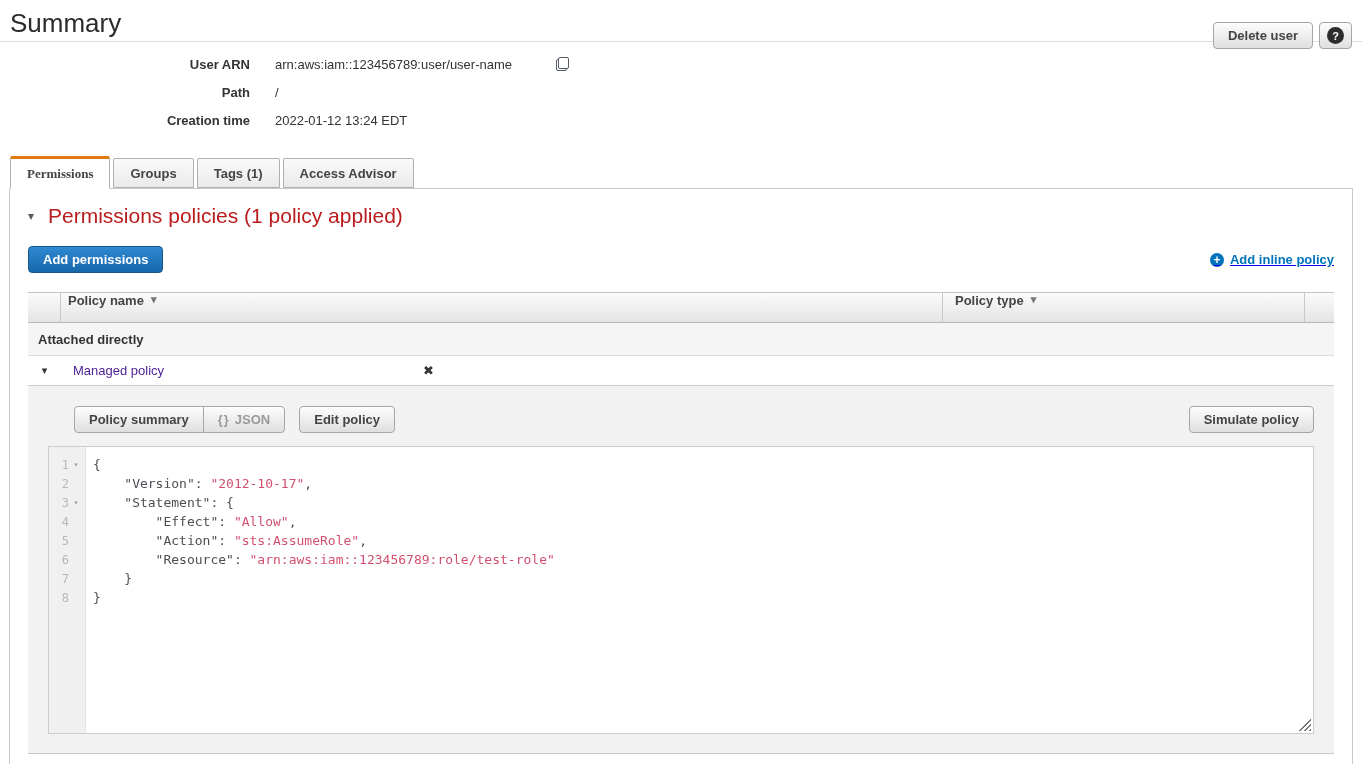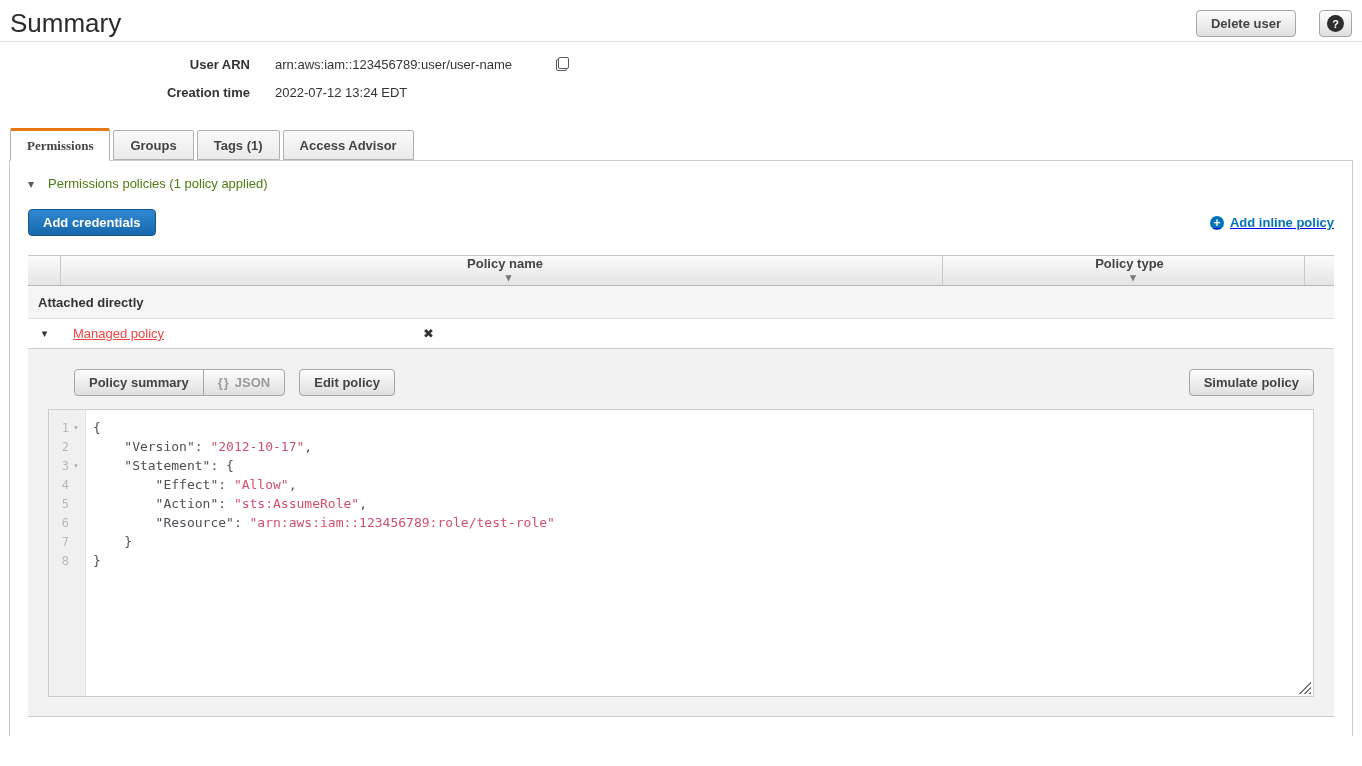--- a/index.html
+++ b/index.html
@@ -11,21 +11,21 @@
   }
   .page { width:1362px; height:636px; position:relative; }
 
   
   .page-header {
     display:flex; align-items:flex-start; justify-content:space-between;
     padding:8px 10px 0 10px; height:42px;
     border-bottom:1px solid #ddd;
   }
   .page-title { font-size:26px; font-weight:500; color:#2b2b2b; line-height:30px; }
-  .header-buttons { display:flex; gap:23px; align-items:center; margin-top:2px; }
+  .header-buttons { display:flex; gap:6px; align-items:center; margin-top:14px; }
 
   .btn {
     display:inline-flex; align-items:center; justify-content:center;
     padding:5px 14px; font-size:13px; font-weight:bold; color:#444;
     background:linear-gradient(#fdfdfd,#dfdfdf);
     border:1px solid #a6a6a6; border-radius:4px; cursor:pointer;
     font-family:"Liberation Sans", sans-serif;
     white-space:nowrap;
   }
   .btn-help { padding:4px 7px; }
@@ -66,21 +66,21 @@
   }
 
   
   .pane {
     margin:0 9px; border:1px solid #c9c9c9; border-bottom:none;
     background:#fff; height:576px; padding:0 18px; position:relative; z-index:1;
   }
 
   .section-header { display:flex; align-items:center; margin-top:15px; cursor:pointer; }
   .section-caret { color:#545b64; font-size:12px; width:15px; }
-  .section-title { font-size:13px; color:#4d7c0f; margin-left:5px; }
+  .section-title { font-size:21px; color:#b91c1c; margin-left:5px; }
 
   .actions-row { display:flex; align-items:center; justify-content:space-between; margin-top:18px; }
   .btn-primary {
     background:linear-gradient(#3089d2,#1767ab); color:#fff; border:1px solid #16588e;
   }
   .inline-policy-link { display:flex; align-items:center; gap:6px; cursor:pointer; }
   .plus-circle {
     width:14px; height:14px; border-radius:50%; background:#0073bb; color:#fff;
     font-size:12px; font-weight:bold; display:flex; align-items:center; justify-content:center;
     line-height:1;
@@ -88,36 +88,36 @@
   .link-bold { color:#0073bb; font-weight:bold; text-decoration:none;text-align:right; }
   a.policy-link { color:#0073bb; text-decoration:none; cursor:pointer; }
 
   
   .policy-table { margin-top:19px; border:0; }
   .t-header {
     display:flex; height:31px; align-items:stretch;
     background:linear-gradient(#fbfbfb,#e4e4e4);
     border-top:1px solid #c5c5c5; border-bottom:1px solid #b9b9b9;
   }
-  .t-header .th { display:flex; align-items:center; font-weight:bold; color:#444;flex-direction:column; }
+  .t-header .th { display:flex; align-items:flex-start; font-weight:bold; color:#444; }
   .th-expander { width:33px; border-right:1px solid #c9c9c9; }
   .th-name { flex:1; padding-left:7px; border-right:1px solid #c9c9c9; }
   .th-type { width:362px; padding-left:12px; border-right:1px solid #c9c9c9; }
   .th-actions { width:29px; }
   .sort-caret { color:#777; font-size:11px; margin-left:7px; }
 
   .t-group-row {
     height:33px; display:flex; align-items:center; background:#f5f5f5;
     font-weight:bold; color:#333; padding-left:10px; border-bottom:1px solid #ddd;
   }
   .t-row { display:flex; height:30px; align-items:center; background:#fff; border-bottom:1px solid #ccc; }
   .td-expander { width:33px; display:flex; justify-content:center; cursor:pointer; }
   .row-caret { color:#333; font-size:11px; }
   .td-name { flex:1; padding-left:30px; }
-  .td-type { width:362px; padding-left:12px; color:#ef4444;text-decoration:underline; }
+  .td-type { width:362px; padding-left:12px; color:#4c1d95; }
   .td-actions { width:29px; display:flex; justify-content:flex-start; }
   .close-x { color:#333; font-size:13px; cursor:pointer; line-height:1; }
 
   
   .detail-panel {
     background:#f2f2f2; border-bottom:1px solid #c9c9c9;
     padding:20px 20px 19px 20px;
   }
   .detail-buttons { display:flex; align-items:center;padding-left:26px; }
   .seg-group { display:inline-flex; }
@@ -173,41 +173,45 @@
 
   <div class="info-section">
     <div class="info-row">
       <div class="info-label">User ARN</div>
       <div class="info-value">
         <span>arn:aws:iam::123456789:user/user-name</span>
         <span class="copy-icon"></span>
       </div>
     </div>
     <div class="info-row">
+      <div class="info-label">Path</div>
+      <div class="info-value">/</div>
+    </div>
+    <div class="info-row">
       <div class="info-label">Creation time</div>
-      <div class="info-value">2022-07-12 13:24 EDT</div>
+      <div class="info-value">2022-01-12 13:24 EDT</div>
     </div>
   </div>
 
   <div class="tabs">
     <div class="tab active">Permissions</div>
     <div class="tab">Groups</div>
     <div class="tab">Tags (1)</div>
     <div class="tab">Access Advisor</div>
   </div>
 
   <div class="pane">
 
     <div class="section-header">
       <span class="section-caret">▾</span>
       <span class="section-title">Permissions policies (1 policy applied)</span>
     </div>
 
     <div class="actions-row">
-      <button class="btn btn-primary">Add credentials</button>
+      <button class="btn btn-primary">Add permissions</button>
       <a class="inline-policy-link" href="#">
         <span class="plus-circle">+</span>
         <span class="link-bold">Add inline policy</span>
       </a>
     </div>
 
     <div class="policy-table">
       <div class="t-header">
         <div class="th th-expander"></div>
         <div class="th th-name">

